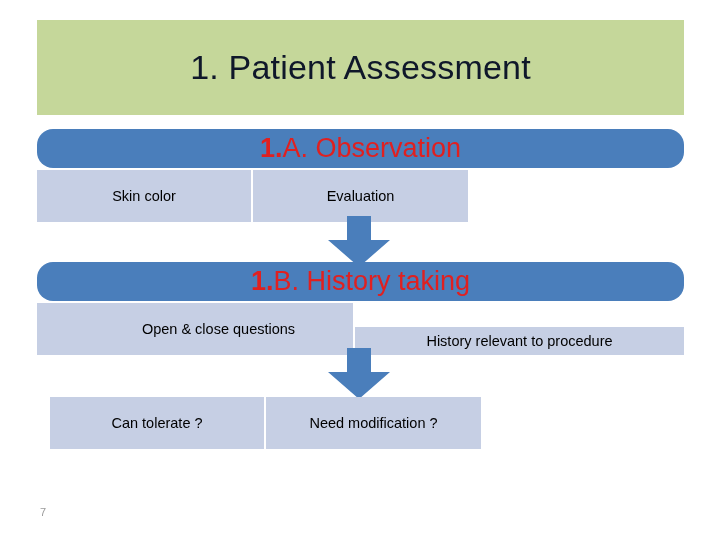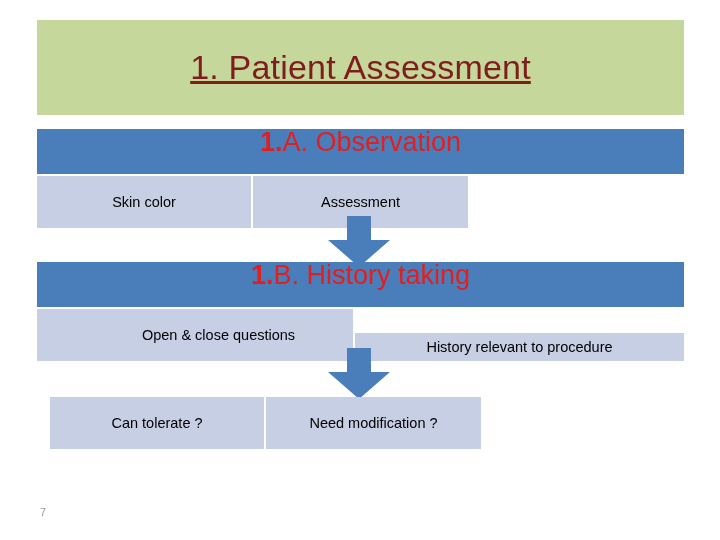--- a/index.html
+++ b/index.html
@@ -31,40 +31,40 @@
     top: 20px;
     width: 647px;
     height: 95px;
     background: #c5d79a;
     display: flex;
     align-items: center;
     justify-content: center;
   }
   .title-banner .title-text {
     font-size: 34px;
-    color: #7f1d1d;
+    color: #0f172a;
     letter-spacing: 0.2px;
     white-space: nowrap;
-    text-decoration: underline;
   }
 
   
   .group {
     position: absolute;
     left: 37px;
     width: 647px;
   }
   .group-header {
     width: 100%;
-    height: 45px;
+    height: 39px;
     background: #4a7ebb;
     display: flex;
-    align-items: flex-start;
+    align-items: center;
     justify-content: center;
     box-sizing: border-box;
+    border-radius: 16px;
   }
   .group-header .header-text {
     font-size: 27px;
     color: #e02020;
     white-space: nowrap;
     line-height: 1;
   }
   .group-header .header-text .num {
     font-weight: bold;
   }
@@ -137,21 +137,21 @@
   <div class="title-banner">
     <span class="title-text">1. Patient Assessment</span>
   </div>
 
   <div class="group" id="group-a">
     <div class="group-header">
       <span class="header-text"><span class="num">1.</span><span>A. Observation</span></span>
     </div>
     <div class="group-items items-a">
       <div class="item-cell">Skin color</div>
-      <div class="item-cell">Assessment</div>
+      <div class="item-cell">Evaluation</div>
     </div>
   </div>
 
   <div class="arrow" id="arrow-1">
     <svg viewBox="0 0 64 52" xmlns="http://www.w3.org/2000/svg" aria-hidden="true">
       <polygon points="20,0 44,0 44,24 63,24 32,51 1,24 20,24" fill="#4a7ebb"></polygon>
     </svg>
   </div>
 
   <div class="group" id="group-b">

